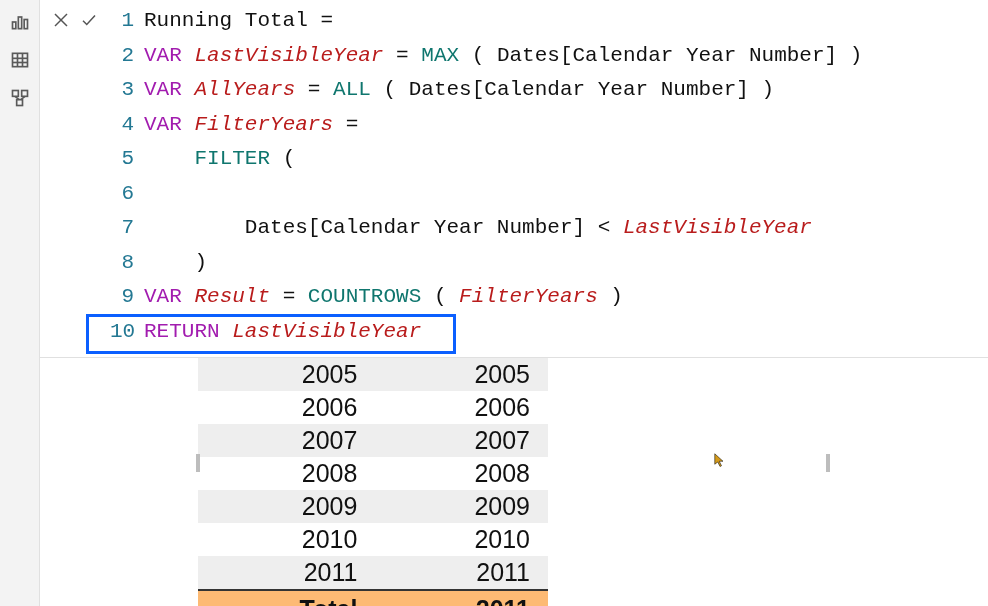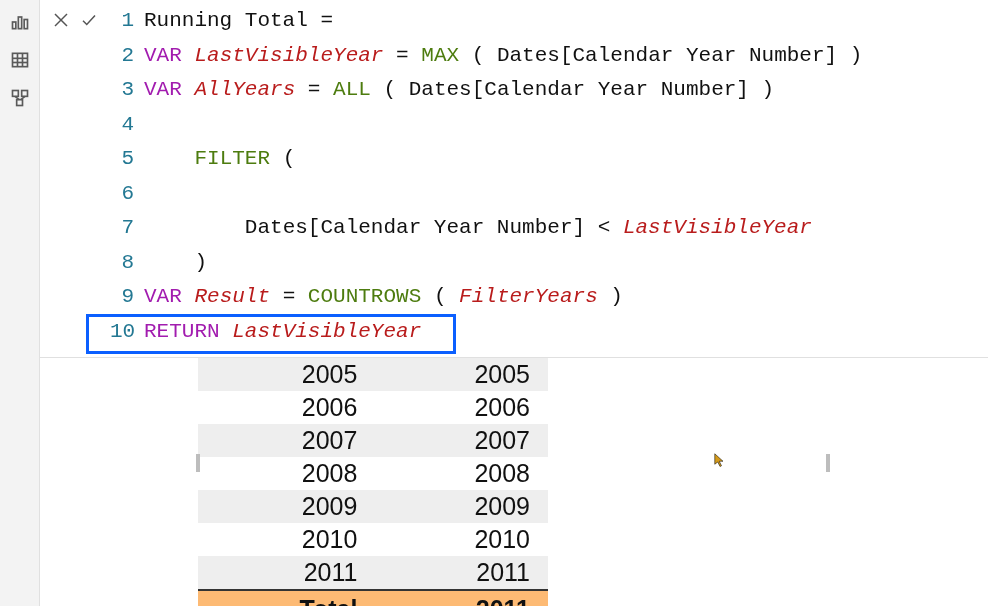--- a/index.html
+++ b/index.html
@@ -66,21 +66,21 @@
       width: 34px;
       text-align: right;
       color: #237893;
       padding-right: 10px;
       user-select: none;
       flex-shrink: 0;
     }
     .code { color: #111; }
     .kw { color: #a21caf; }
     .var { color: #b91c1c; font-style: italic; }
-    .fn { color: #4d7c0f; text-align: center; }
+    .fn { color: #0f766e; text-align: center; }
     .op { color: #111; }
     .highlight-box {
       position: absolute;
       border: 3px solid #0b5fff;
       left: -24px;
       top: 314px;
       width: 370px;
       height: 40px;
       pointer-events: none;
     }
@@ -175,21 +175,21 @@
       <div class="fx-btn">
         <svg viewBox="0 0 24 24" fill="none" stroke="currentColor" stroke-width="2">
             <polyline points="4,13 9,18 20,6"></polyline>
           </svg>
       </div>
     </div>
     <div class="code-area">
       <div class="code-line"><span class="ln">1</span><span class="code"><span>Running Total </span><span class="op">=</span></span></div>
       <div class="code-line"><span class="ln">2</span><span class="code"><span class="kw">VAR </span><span class="var">LastVisibleYear </span><span class="op">= </span><span class="fn">MAX </span><span>( Dates[Calendar Year Number] )</span></span></div>
       <div class="code-line"><span class="ln">3</span><span class="code"><span class="kw">VAR </span><span class="var">AllYears </span><span class="op">= </span><span class="fn">ALL </span><span>( Dates[Calendar Year Number] )</span></span></div>
-      <div class="code-line"><span class="ln">4</span></div>
+      <div class="code-line"><span class="ln">4</span><span class="code"><span class="kw">VAR </span><span class="var">FilterYears </span><span class="op">=</span></span></div>
       <div class="code-line"><span class="ln">5</span><span class="code"><span>    </span><span class="fn">FILTER </span><span>(</span></span></div>
       <div class="code-line"><span class="ln">6</span></div>
       <div class="code-line"><span class="ln">7</span><span class="code"><span>        </span><span>Dates[Calendar Year Number] &lt; </span><span class="var">LastVisibleYear</span></span></div>
       <div class="code-line"><span class="ln">8</span><span class="code"><span>    </span><span>)</span></span></div>
       <div class="code-line"><span class="ln">9</span><span class="code"><span class="kw">VAR </span><span class="var">Result </span><span class="op">= </span><span class="fn">COUNTROWS </span><span>( </span><span class="var">FilterYears </span><span>)</span></span></div>
       <div class="code-line"><span class="ln">10</span><span class="code"><span class="kw">RETURN </span><span class="var">LastVisibleYear</span></span></div>
       <div class="highlight-box"></div>
     </div>
   </div>
 

